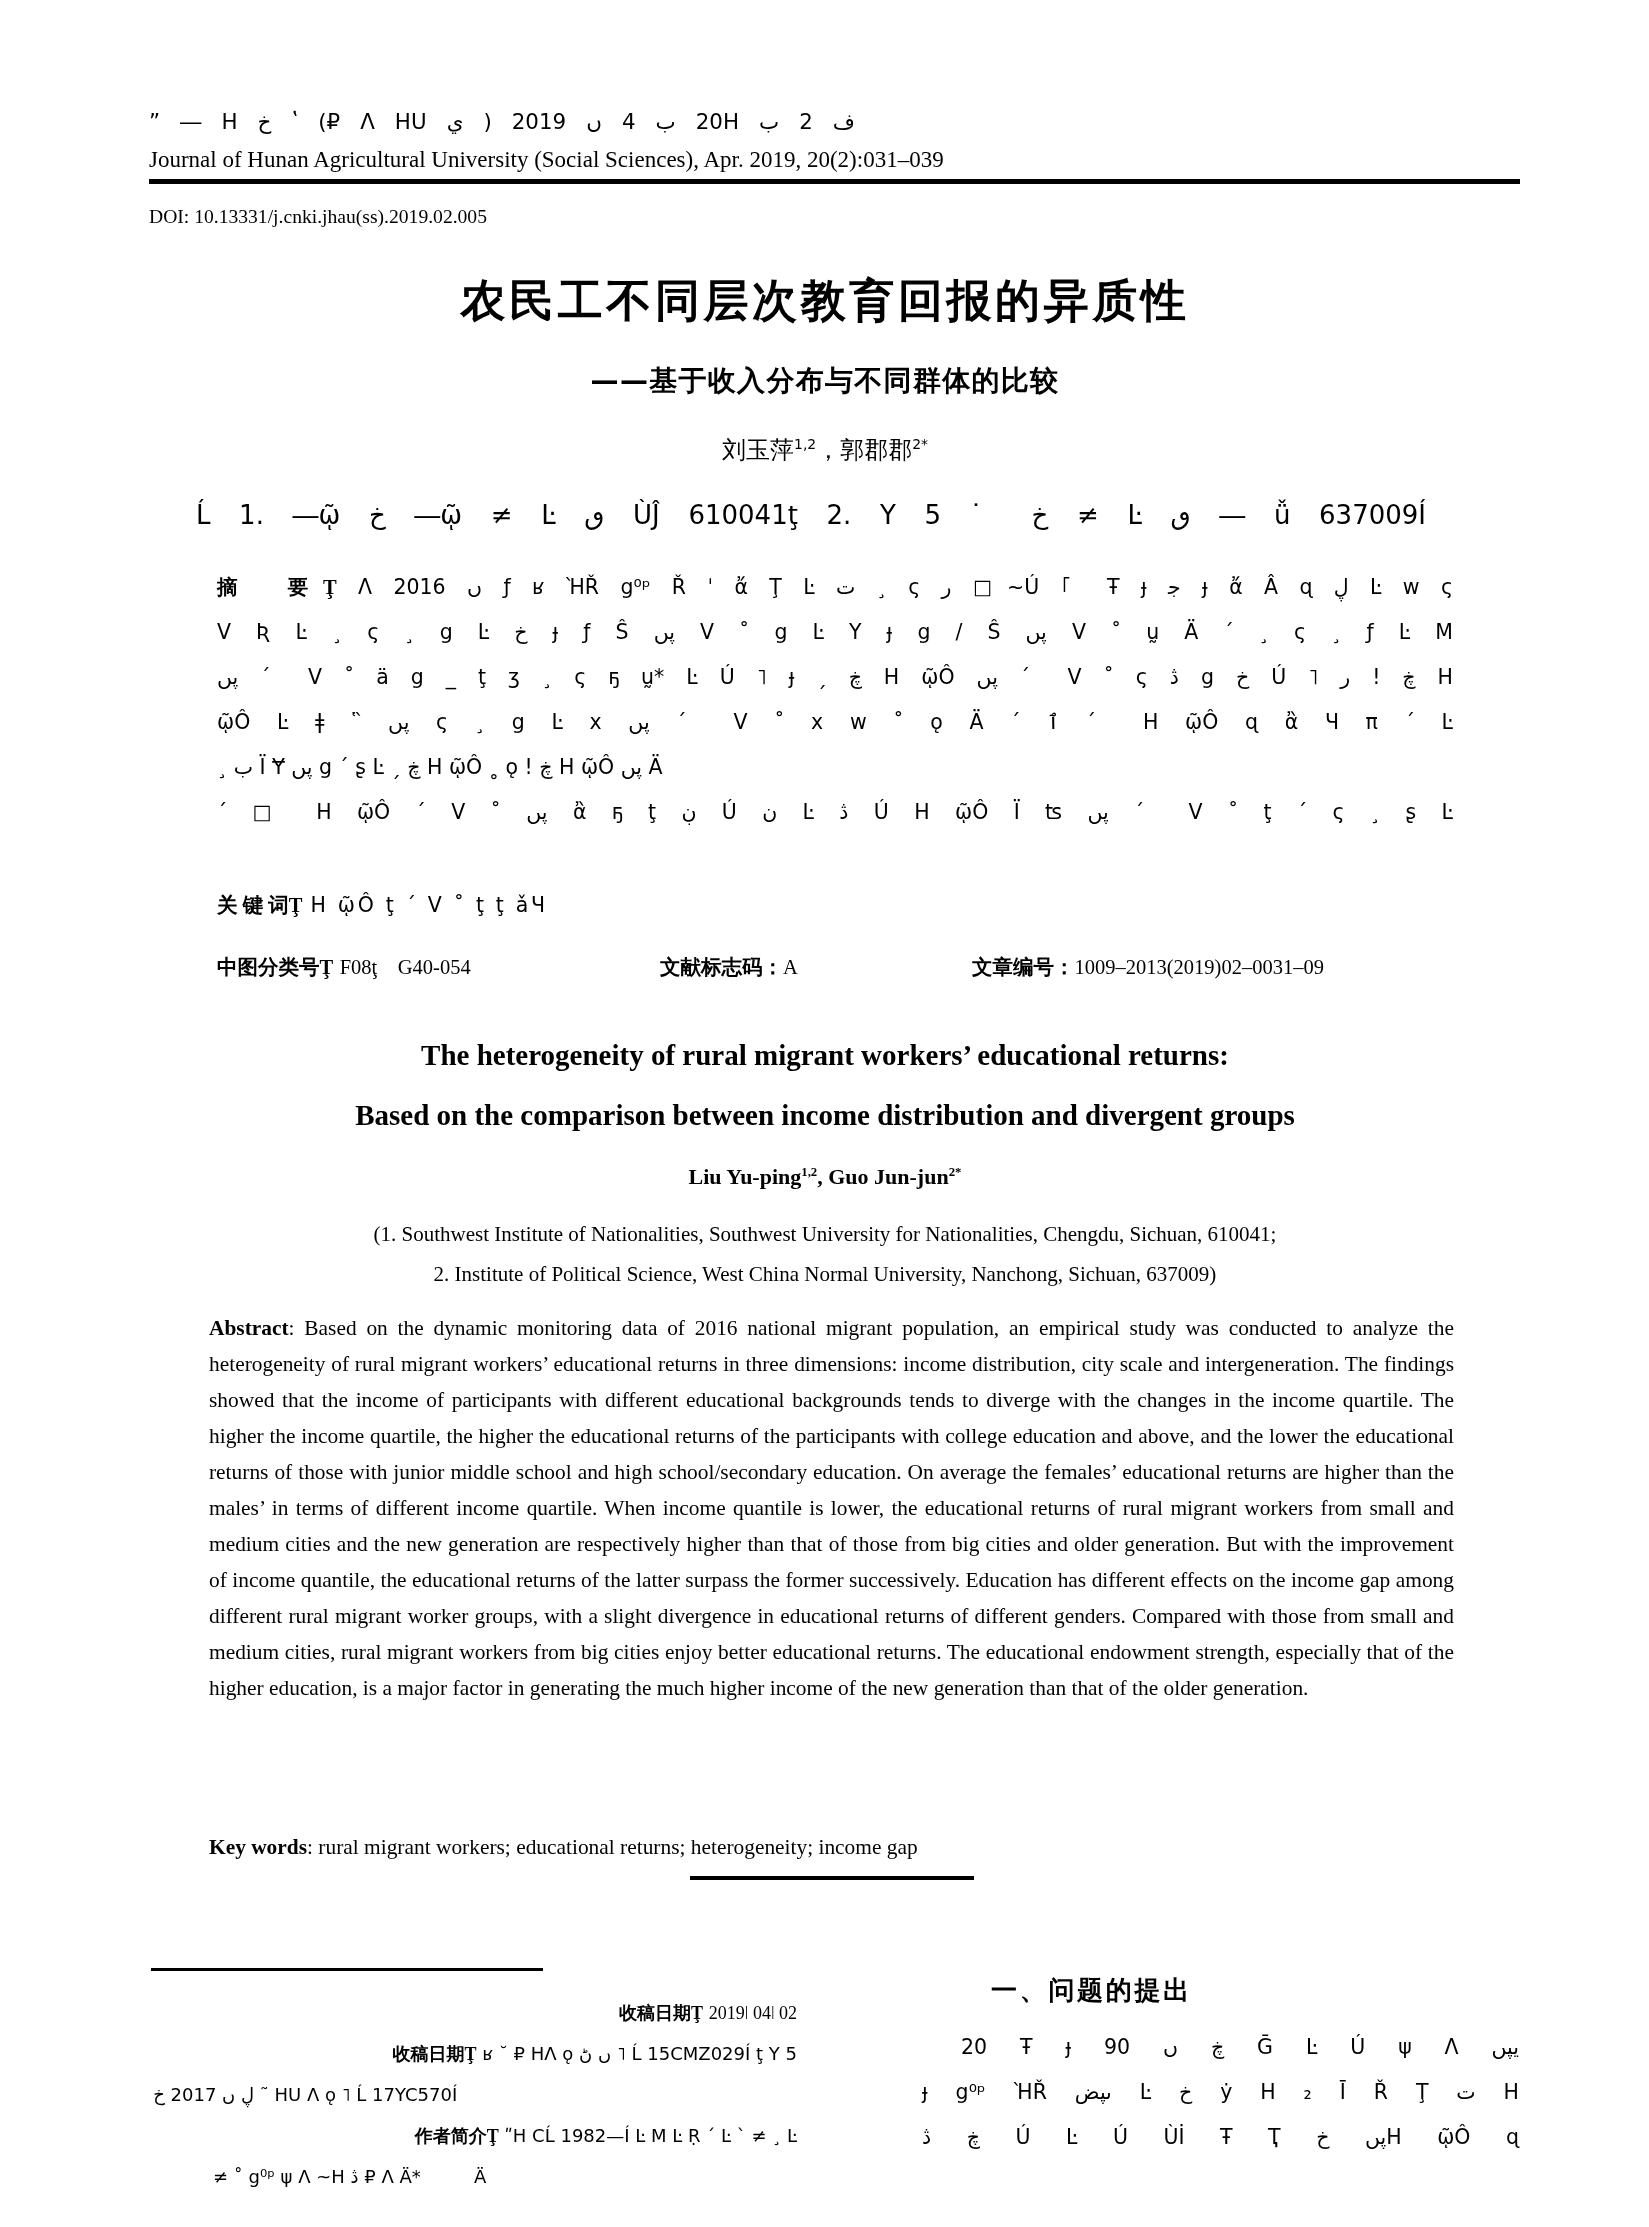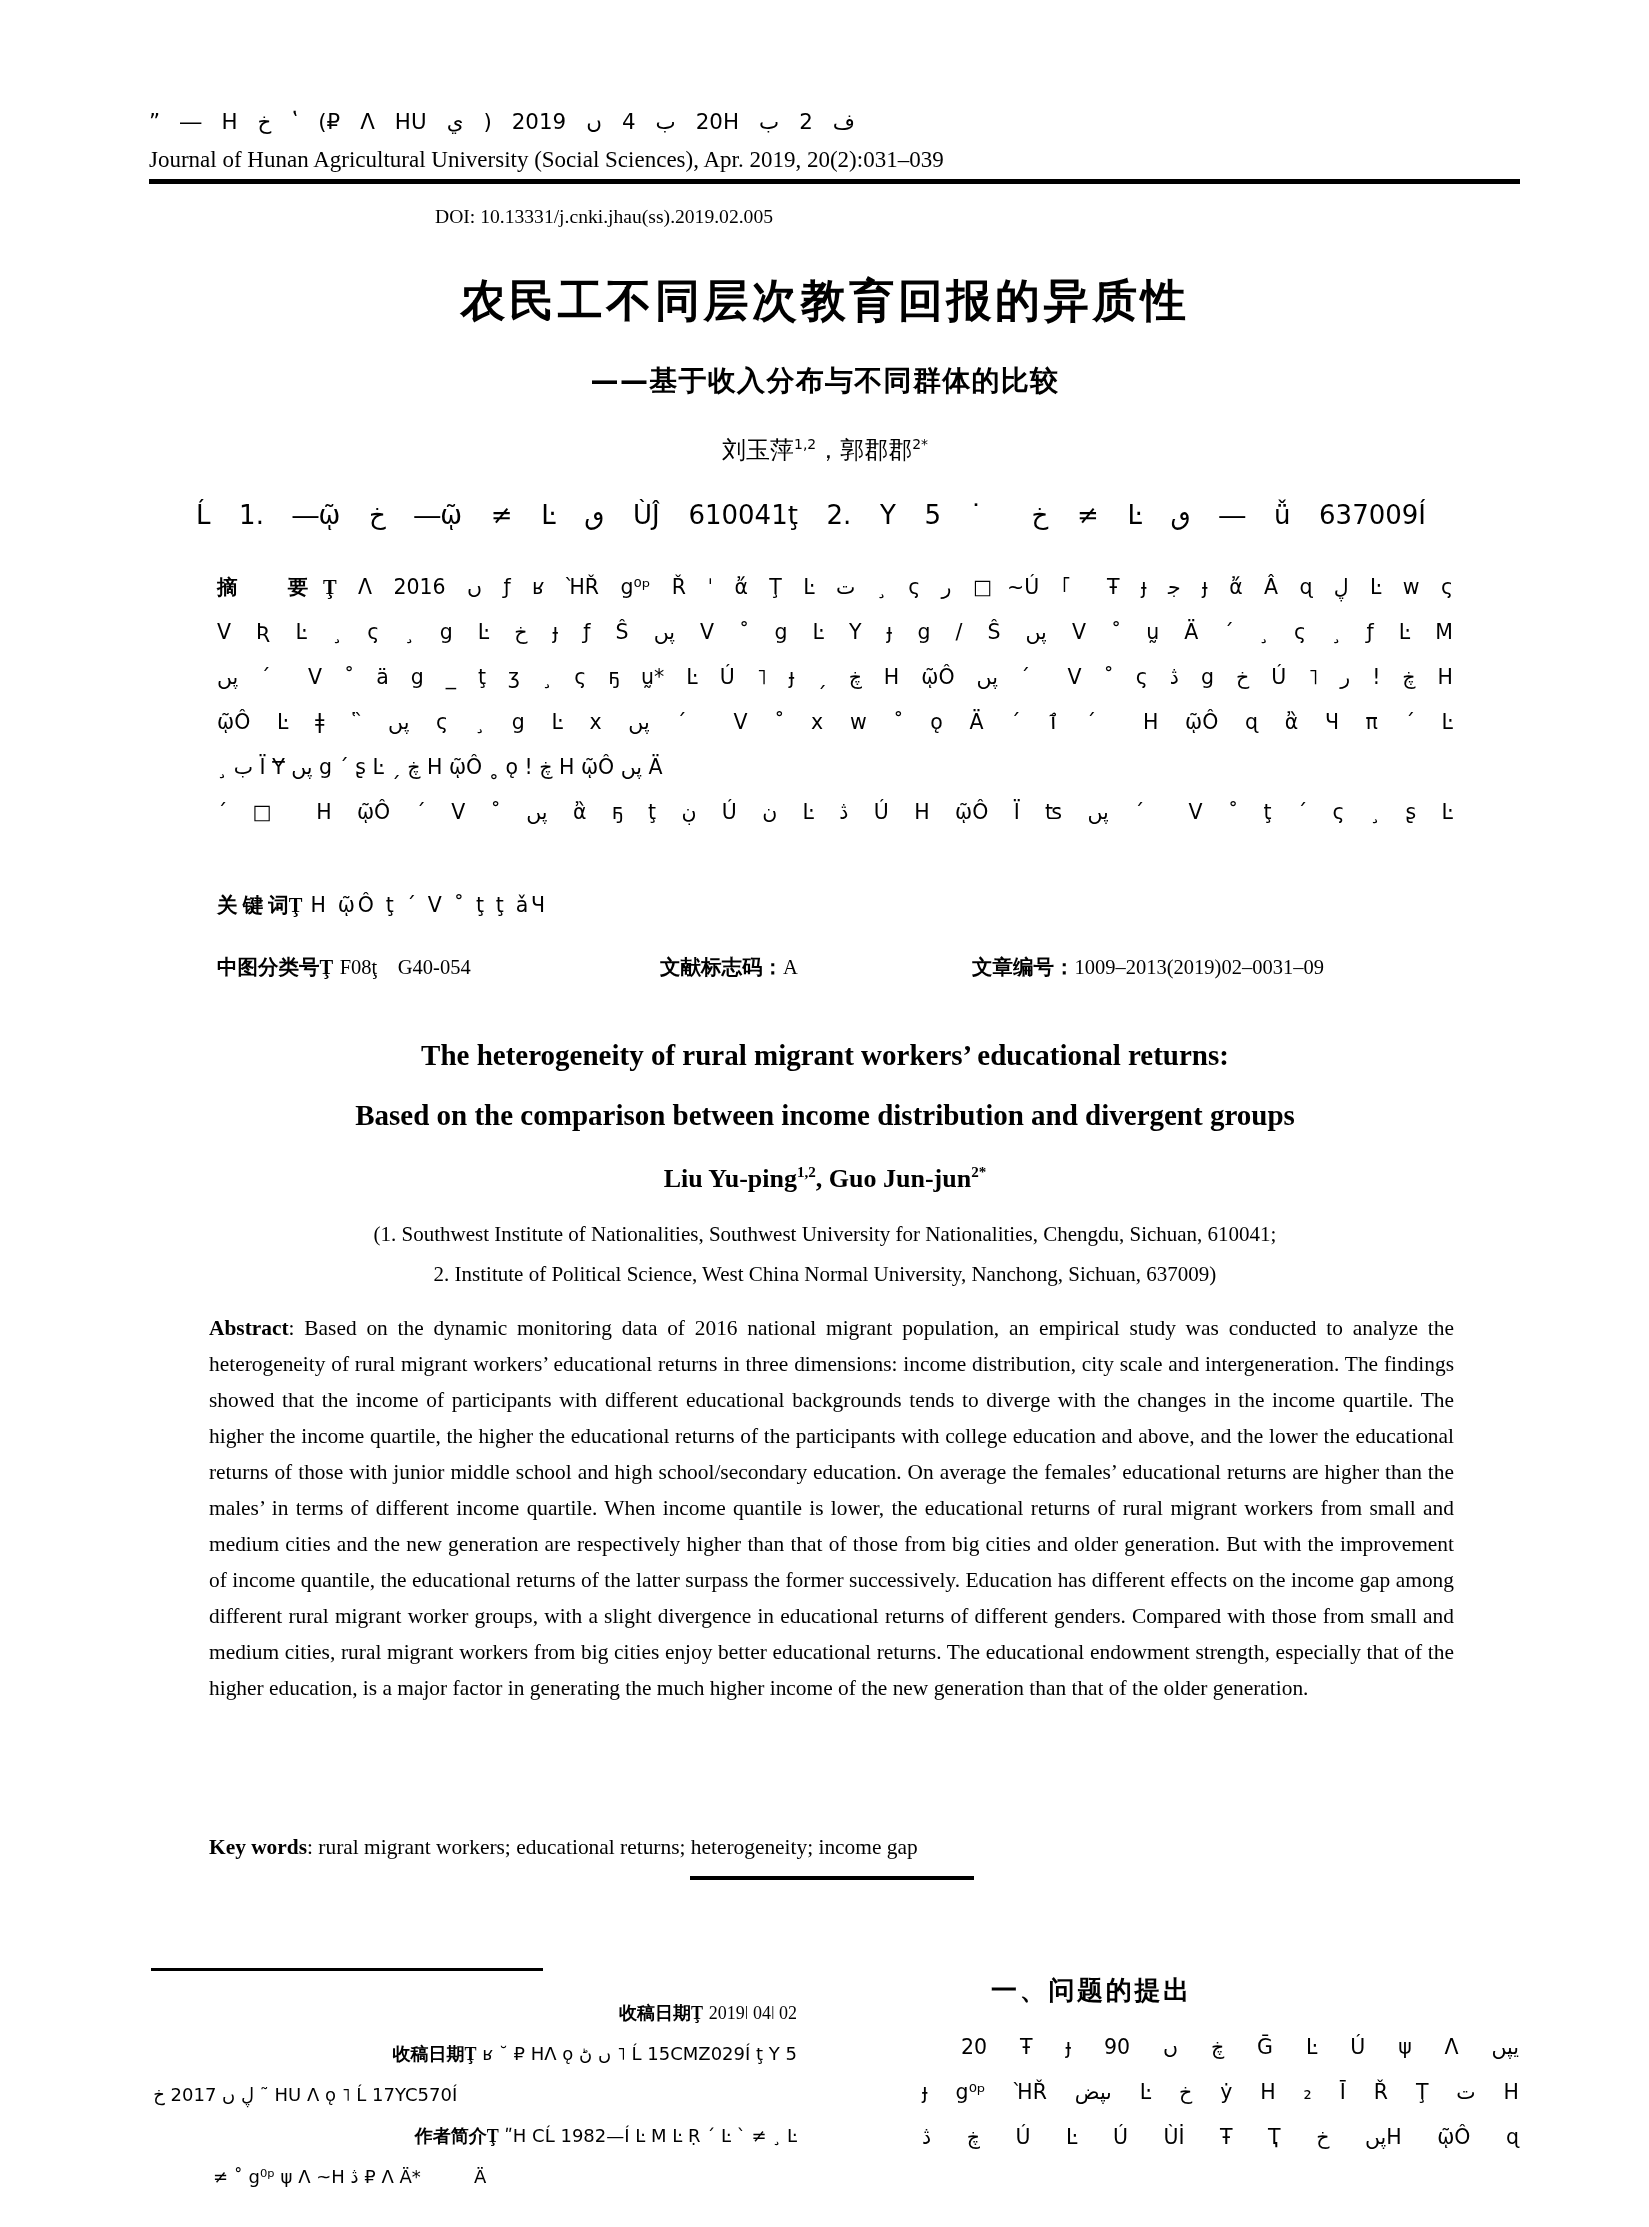--- a/index.html
+++ b/index.html
@@ -9,38 +9,38 @@
   .serif{font-family:"Liberation Serif","DejaVu Serif",serif;}
   .garble{font-family:"DejaVu Sans",sans-serif;unicode-bidi:bidi-override;direction:ltr;}
   .jl{text-align:justify;text-align-last:justify;}
   .b{font-weight:bold;font-family:Liberation Serif, serif;}
   .ctr{left:0;width:1650px;text-align:center;}
   sup,.sup{font-size:0.58em;vertical-align:super;line-height:0;}
 
   .hdr-cn{top:106px;left:149px;width:706px;font-size:21.4px;line-height:31px;}
   .hdr-en{top:147px;left:149px;width:1069px;font-size:23px;}
   .rule-top{top:179px;left:149px;width:1371px;height:4.9px;background:#000;}
-  .doi{top:206px;left:149px;width:624px;font-size:19.6px;text-align:right;}
+  .doi{top:206px;left:149px;width:624px;font-size:19.6px;}
 
   .title-cn{top:271px;font-size:45px;font-weight:bold;letter-spacing:3.6px;}
   .subtitle-cn{top:362px;font-size:28px;font-weight:bold;letter-spacing:1.3px;}
   .authors-cn{top:434px;font-size:24px;}
   .affil-cn{top:500px;left:196px;width:1230px;font-size:26px;}
 
   .abs-cn{top:565px;left:217px;width:1236px;font-size:20.5px;}
   .aline{height:45px;line-height:45px;overflow:visible;}
   .kw-cn{top:891px;left:217px;width:1236px;font-size:20.5px;}
   .kw-garble{margin-left:8px;letter-spacing:2.7px;}
   .clc{top:953px;left:217px;width:1236px;font-size:20.5px;height:31px;}
   .clc-seg2{position:absolute;left:443px;top:0;}
   .clc-seg3{position:absolute;left:755px;top:0;}
 
   .en-title1{top:1039px;font-size:29px;font-weight:bold;}
   .en-title2{top:1099px;font-size:29px;font-weight:bold;}
-  .en-authors{top:1164px;font-size:26px;font-weight:bold;}
+  .en-authors{top:1164px;font-size:22px;font-weight:bold;}
   .en-affil1{top:1222px;font-size:21px;}
   .en-affil2{top:1262px;font-size:21px;}
   .en-abstract{top:1310px;left:209px;width:1245px;font-size:21.4px;line-height:36px;text-align:justify;}
   .en-keywords{top:1835px;left:209px;width:1245px;font-size:21.4px;}
   .mid-rule{top:1876px;left:690px;width:284px;height:4px;background:#000;}
 
   .fn-rule{top:1968px;left:151px;width:392px;height:2.7px;background:#000;}
   .footnote{top:1992px;left:151px;width:646px;font-size:18px;}
   .fn-line{height:41px;line-height:41px;white-space:nowrap;}
   .ind90{padding-left:40px;text-align:right;}

